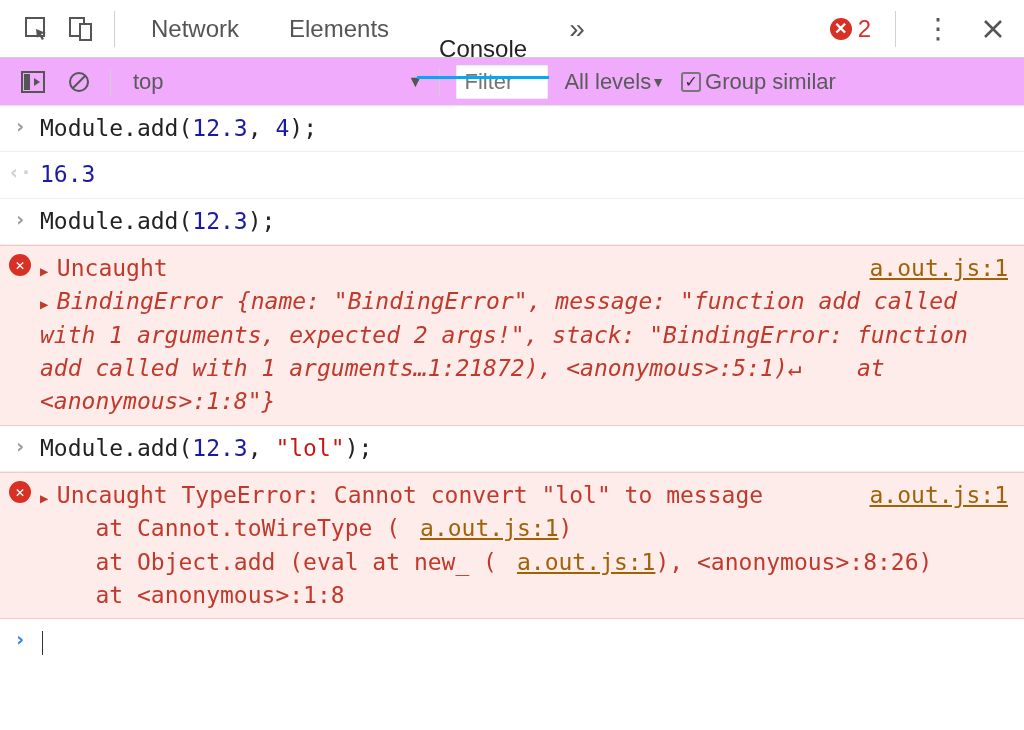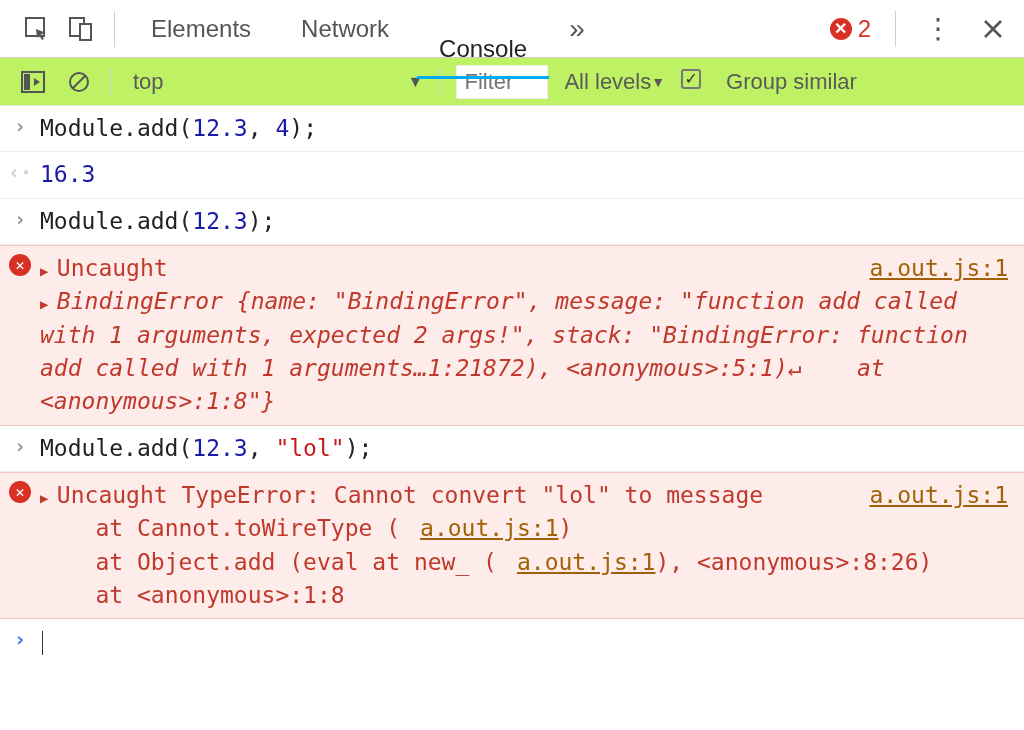--- a/index.html
+++ b/index.html
@@ -10,28 +10,28 @@
   .tab { padding: 0 22px; height: 58px; display:flex; align-items:center; color:#555; cursor:pointer; position:relative; font-size:24px; }
   .tab.active { color:#222;margin-top:40px; }
   .tab.active::after { content:""; position:absolute; left:0; right:0; bottom:-1px; height:3px; background:#03a9f4; }
   .more-tabs { font-size:28px; padding:0 14px; color:#555; display:flex; align-items:center; height:58px; cursor:pointer; }
   .spacer { flex:1; }
   .errbadge { display:flex; align-items:center; gap:4px; padding:0 10px; height:58px; }
   .errcirc { width:22px; height:22px; border-radius:50%; background:#d93025; display:flex; align-items:center; justify-content:center; color:#fff; font-weight:600; font-size:16px; }
   .dots { font-size:28px; color:#555; padding:0 14px; cursor:pointer; }
   .closex { padding:0 10px; cursor:pointer; }
 
-  .toolbar { display:flex; align-items:center; height:48px; border-bottom:1px solid #e3e3e3; padding:0 10px 0 18px; gap:16px; background:#bef264; }
+  .toolbar { display:flex; align-items:center; height:48px; border-bottom:1px solid #e3e3e3; padding:0 10px 0 18px; gap:16px; background:#f0abfc; }
   .toolbar .iconbox { width:30px; height:30px; display:flex; align-items:center; justify-content:center; color:#555; }
   .toolbar .sep2 { width:1px; height:28px; background:#d0d0d0; }
   .ctxsel-wrap { display:flex; align-items:center; gap:4px; cursor:pointer; }
   .ctxsel-label { padding:4px 6px; color:#5a5a5a; font-size:22px; }
   .filter { font-family:inherit; font-size:22px; border:none; outline:none; background:#fff; box-shadow: inset 0 0 0 1px #eee; padding:4px 8px; width:92px; color:#999; border-radius:2px;}
   .lvlsel { display:flex; align-items:center; color:#5a5a5a; cursor:pointer; font-size:22px;}
-  .chk { display:flex; align-items:flex-start; gap:25px; color:#5a5a5a; font-size:22px;}
+  .chk { display:flex; align-items:center; gap:4px; color:#5a5a5a; font-size:22px;}
   .chkbox { width:20px; height:20px; border:2px solid #777; border-radius:3px; display:flex; align-items:center; justify-content:center; color:#333; }
   .chkbox::after{ content:"✓"; font-size:16px; }
 
   .log { font-family: Menlo, Consolas, monospace; font-size:23px; }
   .row { display:flex; border-bottom:1px solid #eee; padding:6px 0 6px 0; }
   .gutter { width:40px; display:flex; justify-content:center; align-items:flex-start; padding-top:2px; position:relative; }
   .content { flex:1; padding-right:16px; white-space:pre-wrap; line-height:1.45; }
   .prompt { color:#999; font-size:20px; font-weight:600;}
   .prompt.blue { color:#367cf1; }
   .prompt.faint { color:#d0d0d0; }
@@ -56,22 +56,22 @@
         <path d="M12 13 L22 17 L17 18 L20 23 L18 24 L15 19 L13 22 Z" fill="#555"></path>
       </svg>
   </div>
   <div class="iconbtn">
     <svg width="26" height="26" viewBox="0 0 26 26">
         <rect x="2" y="2" width="14" height="18" fill="none" stroke="#555" stroke-width="2"></rect>
         <rect x="12" y="8" width="11" height="16" fill="#fff" stroke="#555" stroke-width="2"></rect>
       </svg>
   </div>
   <div class="sep"></div>
+  <div class="tab">Network</div>
   <div class="tab">Elements</div>
-  <div class="tab">Network</div>
   <div class="tab active">Console</div>
   <div class="more-tabs">»</div>
   <div class="spacer"></div>
   <div class="errbadge">
     <div class="errcirc">✕</div>
     <span style="color:#d93025;font-size:24px;margin-left:2px;">2</span>
   </div>
   <div class="sep"></div>
   <div class="dots">⋮</div>
   <div class="closex">

